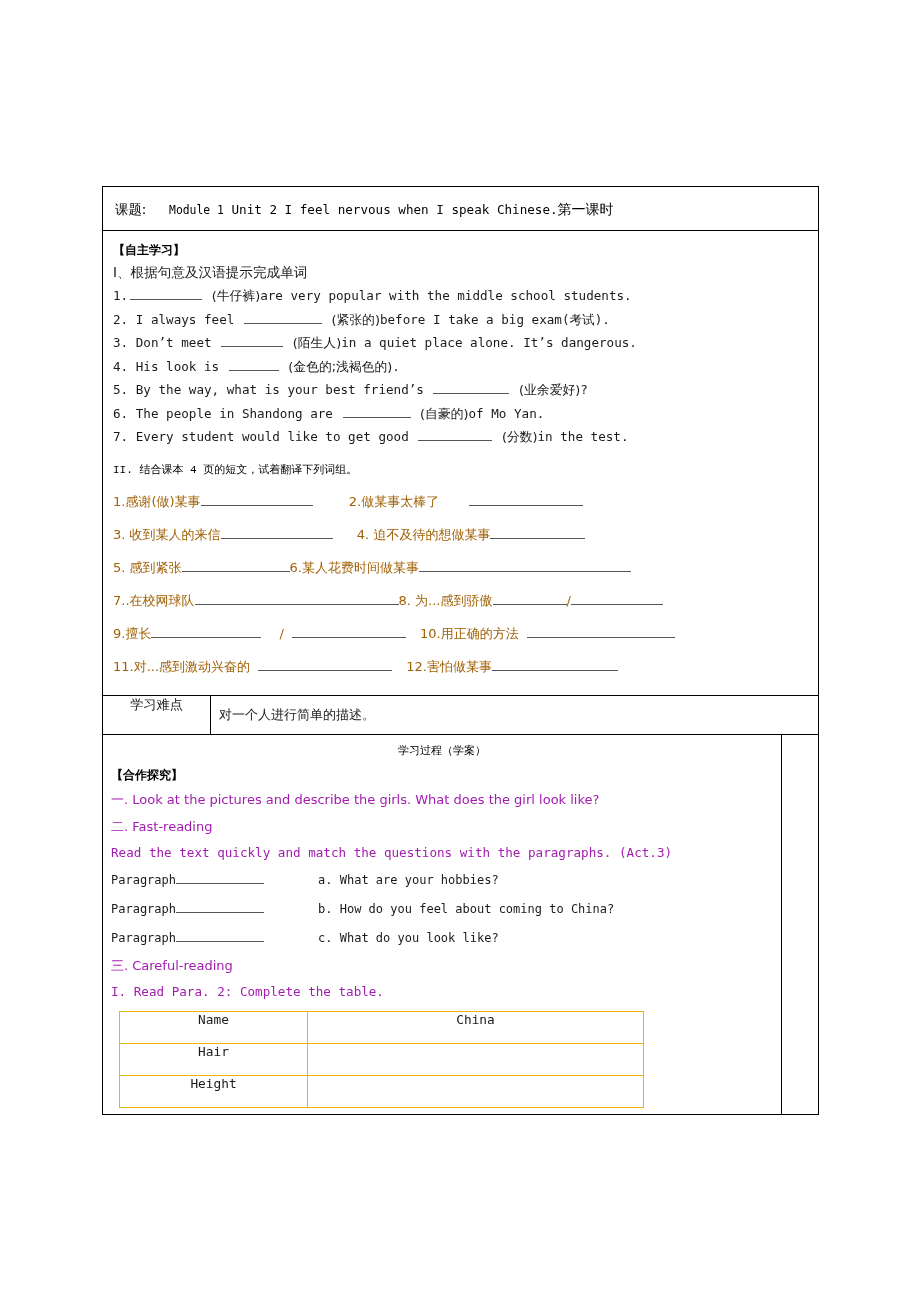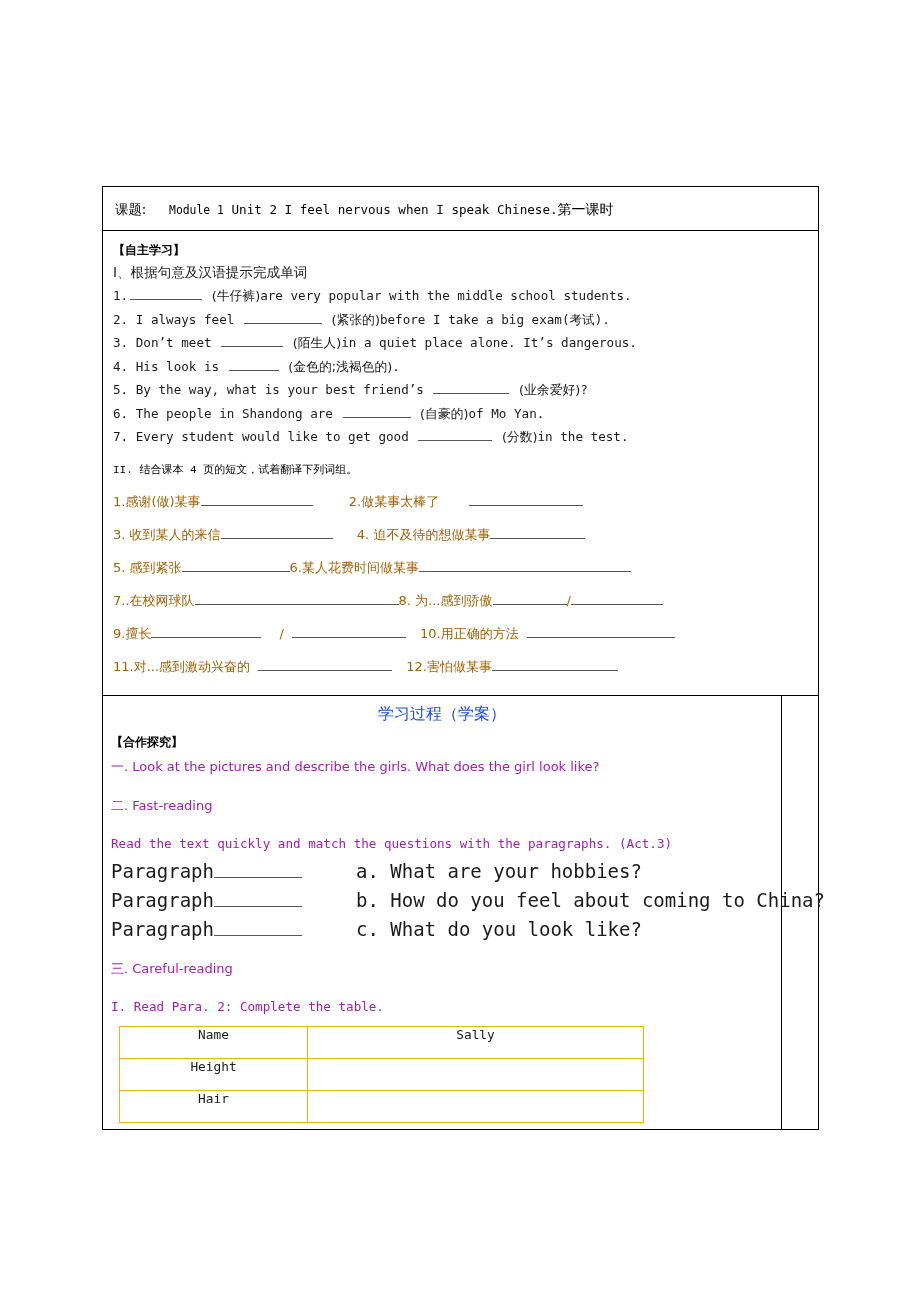--- a/index.html
+++ b/index.html
@@ -145,40 +145,40 @@
     padding: 10px 8px;
     font-family: "DejaVu Sans", "Liberation Sans", sans-serif;
     font-size: 13px;
     color: #1a1a1a;
   }
 
   
   .proc-title {
     text-align: center;
     font-family: "DejaVu Sans", "Liberation Sans", sans-serif;
-    font-size: 16px;
+    font-size: 11px;
     padding: 8px 0 6px 0;
-    color: #1d4ed8;
+    color: #000000;
   }
   .proc-body { padding: 0 6px 6px 8px; }
   .p-line {
     font-family: "DejaVu Sans Mono", "Liberation Mono", monospace;
     font-size: 12.6px;
     line-height: 28px;
     white-space: nowrap;
     color: #a21caf;
   }
   .p-line .zh {
     font-family: "DejaVu Sans", "Liberation Sans", sans-serif;
     font-size: 13px;
   }
-  .p-line.tight { line-height: 26px; margin-top: 12px; }
+  .p-line.tight { line-height: 26px; }
   .para-row {
     font-family: "DejaVu Sans Mono", "Liberation Mono", monospace;
-    font-size: 19px;
+    font-size: 12px;
     line-height: 29px;
     white-space: nowrap;
     color: #1a1a1a;
   }
   .para-row .pblank {
     display: inline-block;
     width: 88px;
     border-bottom: 1px solid #555;
     height: 13px;
   }
@@ -312,20 +312,26 @@
             <div class="tr-row">
               <span>11.</span><span>对...感到激动兴奋的</span><span style="display:inline-block;width:8px"></span><span class="tblank" style="width:134px"></span>
               <span style="display:inline-block;width:10px"></span><span>12.</span><span>害怕做某事</span><span class="tblank" style="width:126px"></span>
             </div>
 
           </div>
         </td>
       </tr>
 
 
+      <tr>
+        <td class="kp-label">学习难点</td>
+        <td colspan="2">
+          <div class="kp-body-cn">对一个人进行简单的描述。</div>
+        </td>
+      </tr>
 
       <tr>
         <td colspan="2">
           <div class="proc-title">学习过程（学案）</div>
           <div class="proc-body">
             <div class="hdr-bracket">【合作探究】</div>
 
             <div class="p-line">
               <span class="zh">一. Look at the pictures and describe the girls.    What does the girl look like?</span>
             </div>
@@ -350,28 +356,28 @@
             <div class="p-line tight">I. Read Para. 2: Complete the table.</div>
 
             <table class="inner-table">
               <colgroup>
                 <col style="width:188px">
                 <col style="width:336px">
               </colgroup>
               <tbody>
                 <tr>
                   <td>Name</td>
-                  <td>Sally</td>
+                  <td>China</td>
+                </tr>
+                <tr>
+                  <td>Hair</td>
+                  <td></td>
                 </tr>
                 <tr>
                   <td>Height</td>
-                  <td></td>
-                </tr>
-                <tr>
-                  <td>Hair</td>
                   <td></td>
                 </tr>
               </tbody>
             </table>
           </div>
         </td>
         <td class="rightcol"></td>
       </tr>
 
     </tbody>

